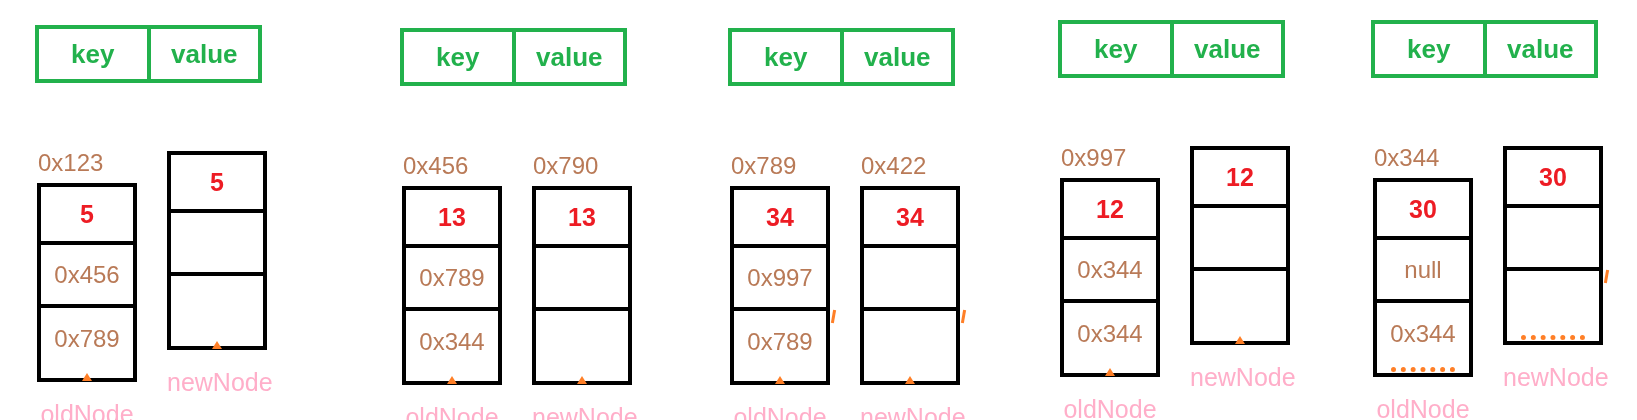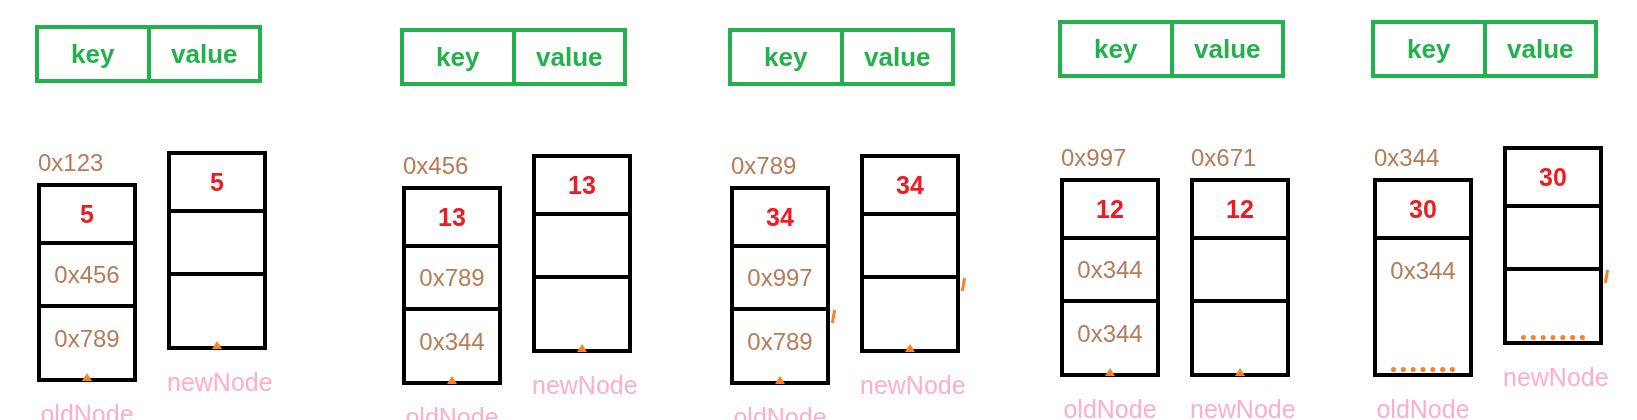--- a/index.html
+++ b/index.html
@@ -149,20 +149,21 @@
       <div class="box">
         <div class="row val">13</div>
         <div class="row p1">0x789</div>
         <div class="row p2">0x344</div>
         <span class="tick-b"></span>
 
       </div>
       <div class="nlabel">oldNode</div>
     </div>
     <div class="node-col new">
+      <div class="addr">0x790</div>
       <div class="box">
         <div class="row val">13</div>
         <div class="row p1"></div>
         <div class="row p2"></div>
         <span class="tick-b"></span>
 
       </div>
       <div class="nlabel">newNode</div>
     </div>
   </div>
@@ -179,20 +180,21 @@
       <div class="box">
         <div class="row val">34</div>
         <div class="row p1">0x997</div>
         <div class="row p2">0x789</div>
         <span class="tick-b"></span>
         <span class="tick-r"></span>
       </div>
       <div class="nlabel">oldNode</div>
     </div>
     <div class="node-col new">
+      <div class="addr">0x422</div>
       <div class="box">
         <div class="row val">34</div>
         <div class="row p1"></div>
         <div class="row p2"></div>
         <span class="tick-b"></span>
         <span class="tick-r"></span>
       </div>
       <div class="nlabel">newNode</div>
     </div>
   </div>
@@ -209,21 +211,20 @@
       <div class="box">
         <div class="row val">12</div>
         <div class="row p1">0x344</div>
         <div class="row p2">0x344</div>
         <span class="tick-b"></span>
 
       </div>
       <div class="nlabel">oldNode</div>
     </div>
     <div class="node-col new">
-      <div class="addr">0x671</div>
       <div class="box">
         <div class="row val">12</div>
         <div class="row p1"></div>
         <div class="row p2"></div>
         <span class="tick-b"></span>
 
       </div>
       <div class="nlabel">newNode</div>
     </div>
   </div>
@@ -232,20 +233,21 @@
 <div class="group">
   <div class="kv-table">
     <div class="kv-cell first">key</div>
     <div class="kv-cell">value</div>
   </div>
   <div class="nodes">
     <div class="node-col old">
       <div class="addr">0x344</div>
       <div class="box">
         <div class="row val">30</div>
+        <div class="row p1">null</div>
         <div class="row p2">0x344</div>
         <span class="tick-b"></span>
 
       </div>
       <div class="nlabel">oldNode</div>
     </div>
     <div class="node-col new">
       <div class="box">
         <div class="row val">30</div>
         <div class="row p1"></div>

